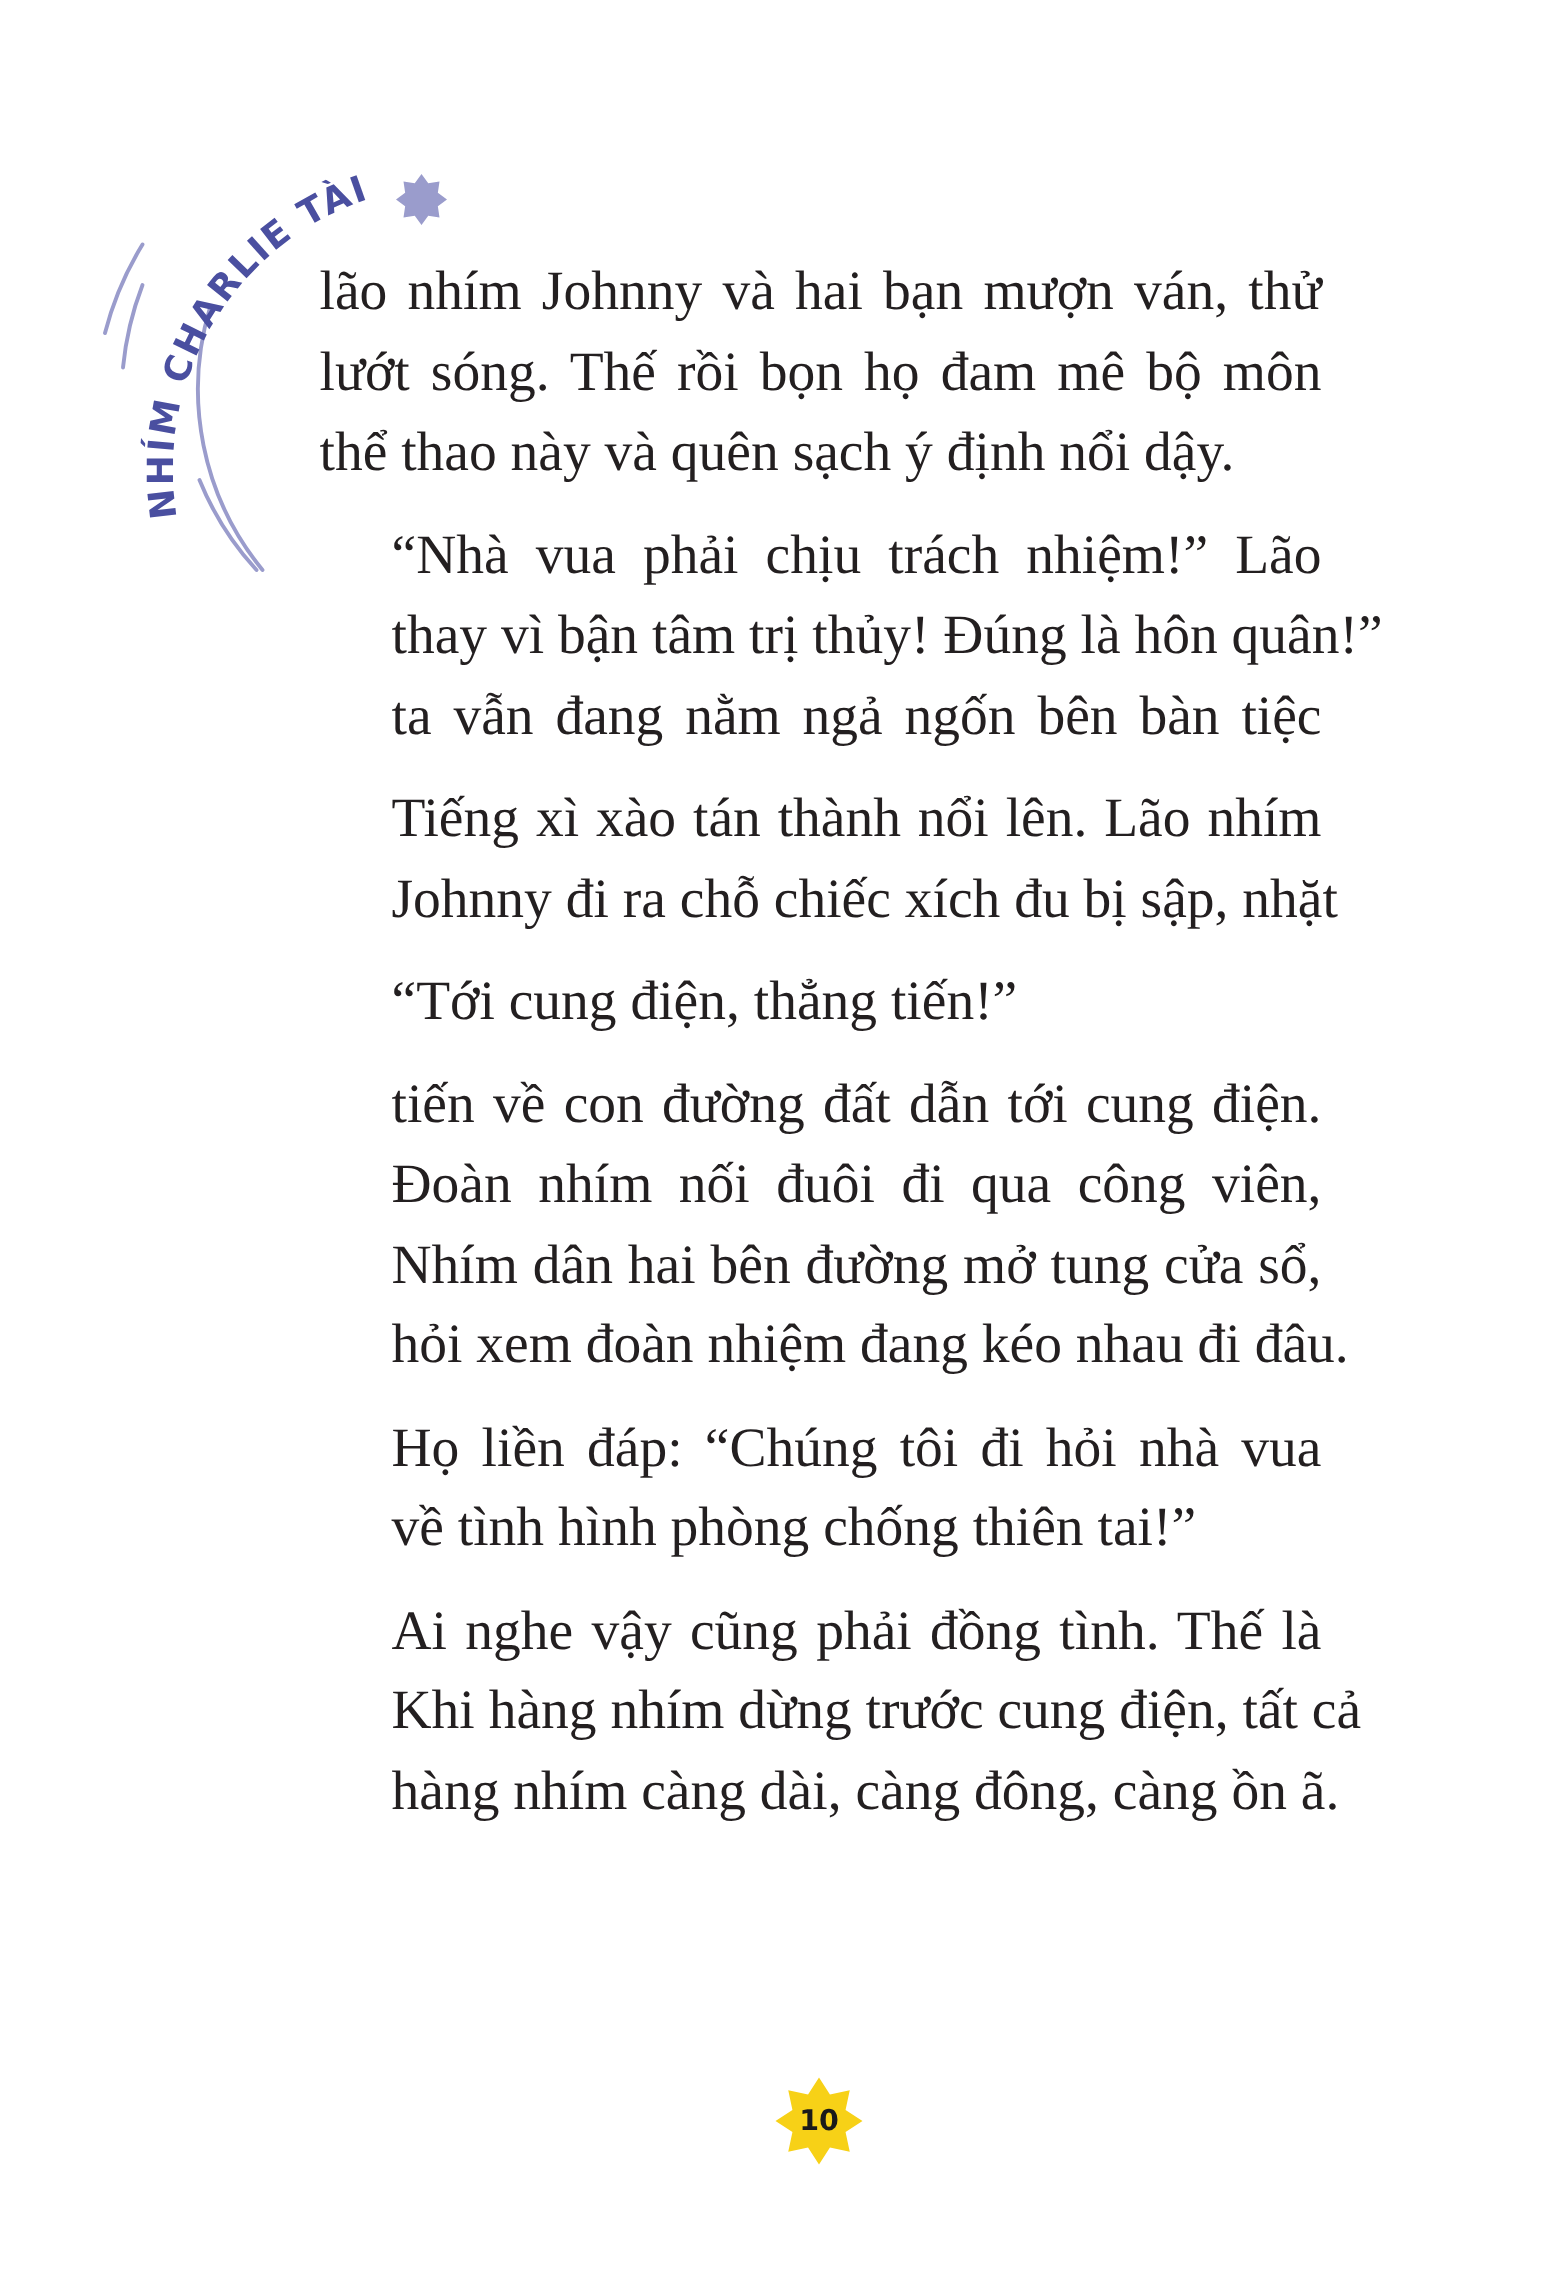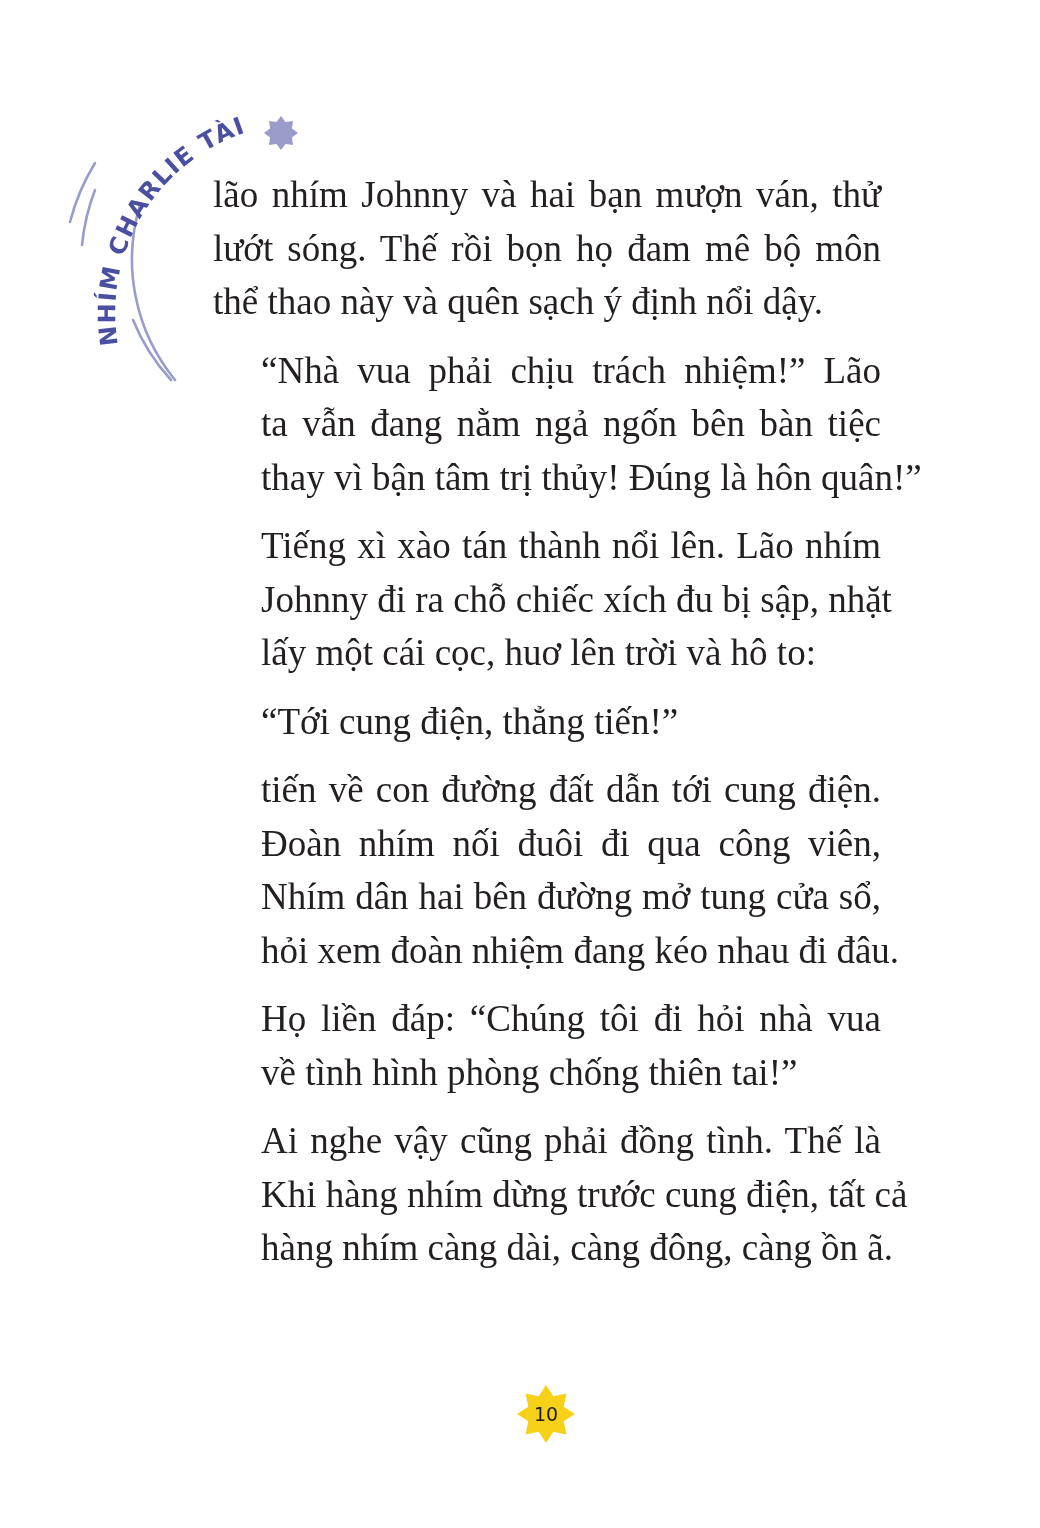--- a/index.html
+++ b/index.html
@@ -12,21 +12,21 @@
     font-size: 37px; line-height: 53.5px; color: #231f20;
     text-align: justify;
   }
   .para { margin: 0 0 15px 0; text-indent: 48px; text-align-last: left; }
   .para.first { text-indent: 0; }
   .para .line { display: block; text-align: justify; text-align-last: justify; white-space: nowrap; }
   .para .line.last { text-align-last: left; }
   .page-number-badge { position: absolute; left: 516px; top: 1384px; width: 60px; height: 60px; }
   .page-number-badge svg { position: absolute; left: 0; top: 0; }
   .page-number { position: absolute; left: 0; top: 0; width: 60px; height: 60px; line-height: 60px; text-align: center;
-    font-family: "DejaVu Sans", sans-serif; font-weight: normal; font-size: 19px; color: #1a1a1a; }
+    font-family: "DejaVu Sans", sans-serif; font-weight: bold; font-size: 19px; color: #1a1a1a; }
 </style>
 </head>
 <body>
 
 <div class="page">
 
   <svg class="header-art" width="340" height="420" viewBox="0 0 340 420">
     <defs>
       <path id="titleArc" d="M 118 345 A 190 190 0 0 1 262 128" fill="none"></path>
     </defs>
@@ -46,27 +46,26 @@
   </svg>
 
   <div class="body-text">
     <p class="para first">
       <span class="line">lão nhím Johnny và hai bạn mượn ván, thử</span>
       <span class="line">lướt sóng. Thế rồi bọn họ đam mê bộ môn</span>
       <span class="line last">thể thao này và quên sạch ý định nổi dậy.</span>
     </p>
     <p class="para">
       <span class="line">“Nhà vua phải chịu trách nhiệm!” Lão</span>
+      <span class="line last">thay vì bận tâm trị thủy! Đúng là hôn quân!”</span>
       <span class="line">ta vẫn đang nằm ngả ngốn bên bàn tiệc</span>
-      <span class="line last">thay vì bận tâm trị thủy! Đúng là hôn quân!”</span>
     </p>
     <p class="para">
       <span class="line">Tiếng xì xào tán thành nổi lên. Lão nhím</span>
       <span class="line">Johnny đi ra chỗ chiếc xích đu bị sập, nhặt</span>
-      <span class="line last">lấy một cái cọc, huơ lên trời và hô to:</span>
     </p>
     <p class="para">
       <span class="line last">“Tới cung điện, thẳng tiến!”</span>
     </p>
     <p class="para">
       <span class="line">tiến về con đường đất dẫn tới cung điện.</span>
       <span class="line">Đoàn nhím nối đuôi đi qua công viên,</span>
       <span class="line">Nhím dân hai bên đường mở tung cửa sổ,</span>
       <span class="line last">hỏi xem đoàn nhiệm đang kéo nhau đi đâu.</span>
     </p>

